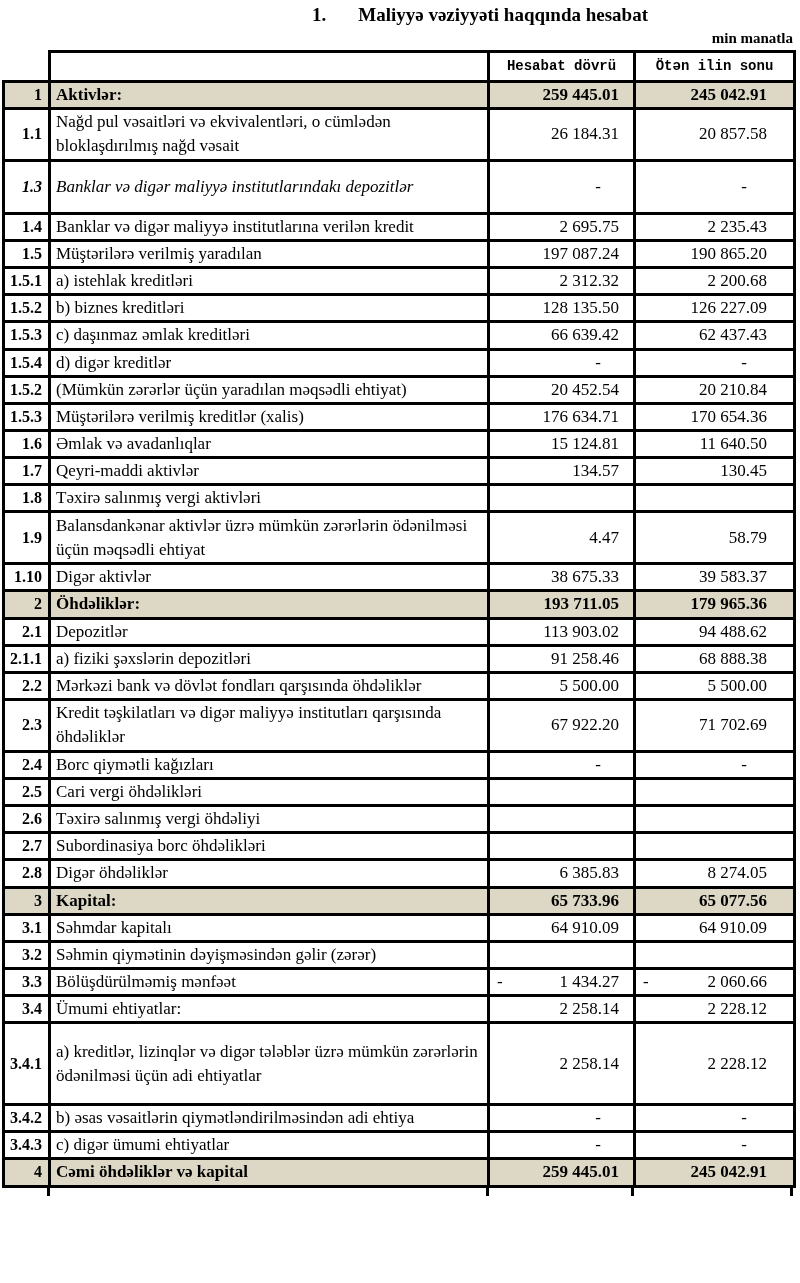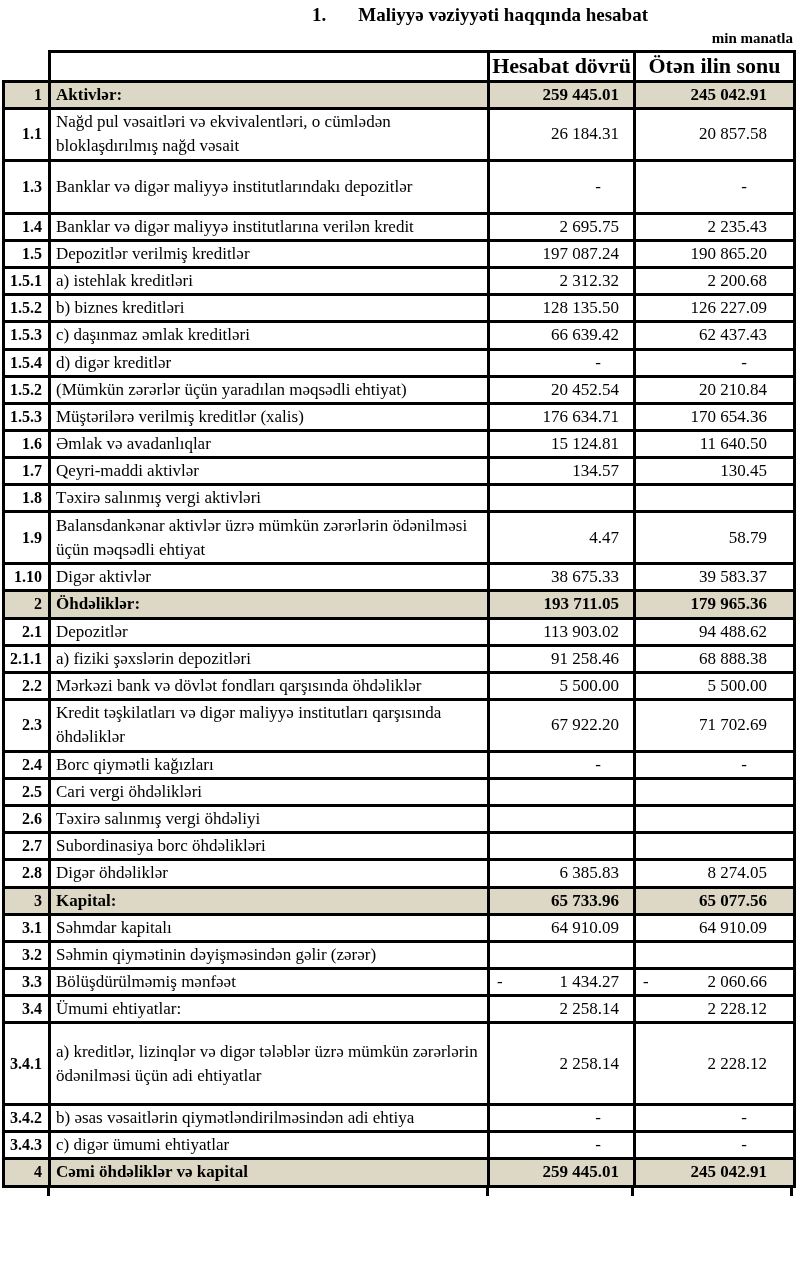--- a/index.html
+++ b/index.html
@@ -28,24 +28,24 @@
   .c-v1{width:146px;}
   .c-v2{width:160px;}
   td{
     border:3px solid #000;
     font-size:17px;padding:0;
     vertical-align:middle;overflow:hidden;
   }
   thead tr{height:30px;}
   tbody tr{height:25px;}
   tr.h2{height:52px;}
-  tr.t56{height:53px;}
+  tr.t56{height:53px;font-style:italic;}
   tr.t85{height:82px;}
   td.corner{border:none;background:#fff;}
-  td.colh{font-weight:bold;text-align:center;font-size:22px;}
+  td.colh{font-weight:bold;text-align:center;font-size:14px;font-family:Liberation Mono, monospace;}
   td.no{font-weight:bold;text-align:right;padding-right:6px;font-size:16px;}
   td.lbl{padding-left:5px;line-height:1.42;}
   td.lbl.clip{white-space:nowrap;margin-left:32px;}
   td.val{text-align:right;}
   td.v1{padding-right:14px;margin-top:32px;}
   td.v2{padding-right:26px;}
   td.v1.dashpad{padding-right:32px;}
   td.v2.dashpad{padding-right:46px;}
   tr.sec td{background:#dcd8c5;font-weight:bold;}
   td.neg .minus{float:left;padding-left:7px;}
@@ -103,21 +103,21 @@
         <td class="val v2 dashpad">-</td>
       </tr>
       <tr>
         <td class="no">1.4</td>
         <td class="lbl clip">Banklar və digər maliyyə institutlarına verilən kredit</td>
         <td class="val v1">2 695.75</td>
         <td class="val v2">2 235.43</td>
       </tr>
       <tr>
         <td class="no">1.5</td>
-        <td class="lbl">Depozitlər verilmiş kreditlər</td>
+        <td class="lbl">Müştərilərə verilmiş yaradılan</td>
         <td class="val v1">197 087.24</td>
         <td class="val v2">190 865.20</td>
       </tr>
       <tr>
         <td class="no">1.5.1</td>
         <td class="lbl">a) istehlak kreditləri</td>
         <td class="val v1">2 312.32</td>
         <td class="val v2">2 200.68</td>
       </tr>
       <tr>

